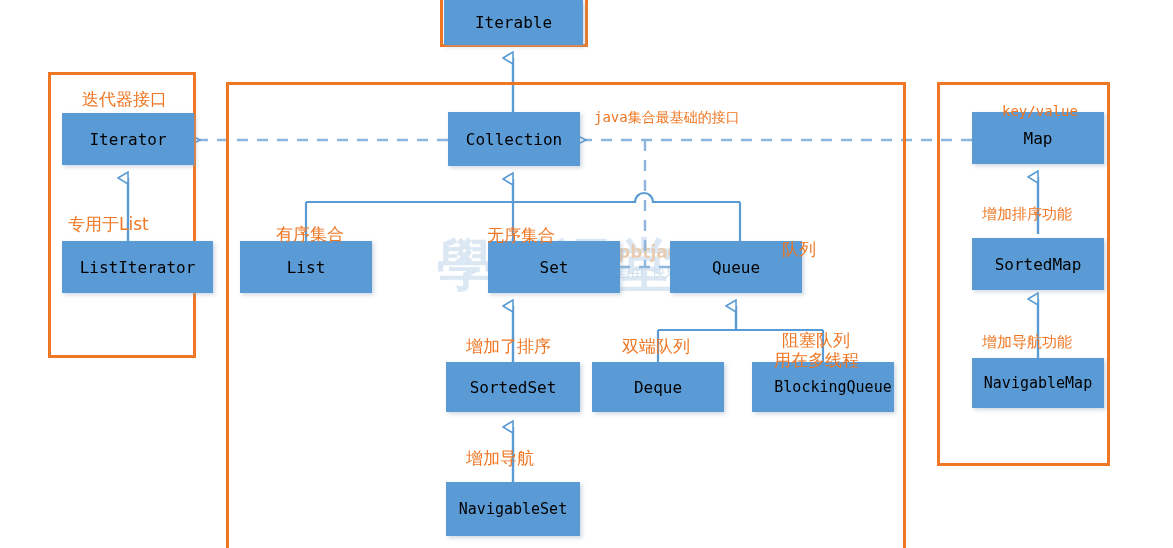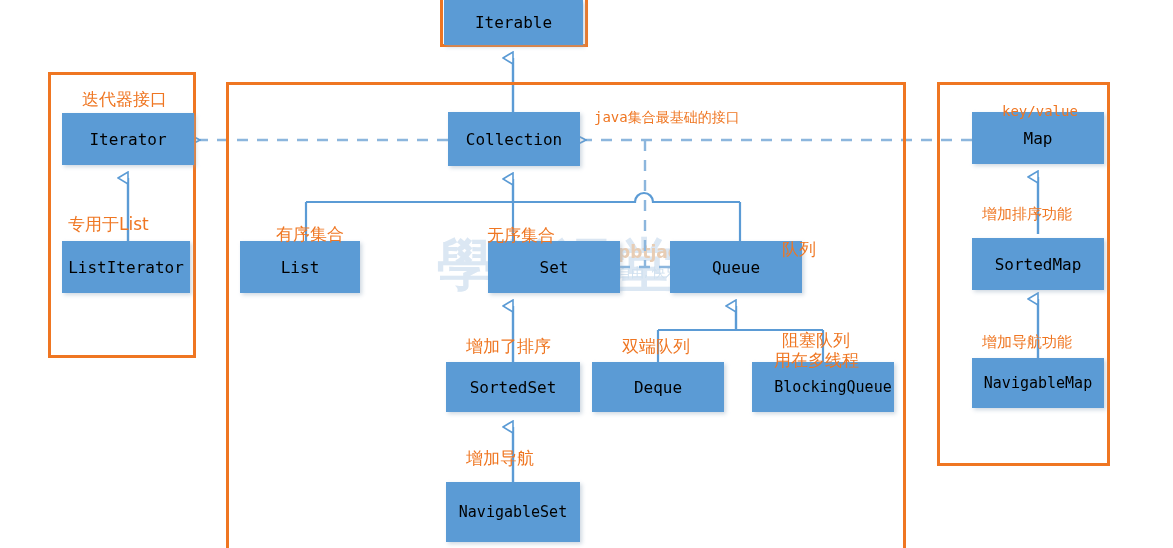--- a/index.html
+++ b/index.html
@@ -170,30 +170,30 @@
   <div class="frame" style="left:48px;  top:72px;  width:148px; height:286px;"></div>
   <div class="frame" style="left:226px; top:82px;  width:680px; height:472px;"></div>
   <div class="frame" style="left:937px; top:82px;  width:173px; height:384px;"></div>
 
   <div class="node" style="left:444px; top:0px;   width:139px; height:45px;">
       <span>Iterable</span>
     </div>
   <div class="node" style="left:62px;  top:113px; width:132px; height:52px;">
       <span>Iterator</span>
     </div>
-  <div class="node" style="left:62px;  top:241px; width:128px; height:52px;">
+  <div class="node" style="left:62px;  top:241px; width:151px; height:52px;">
       <span>ListIterator</span>
     </div>
   <div class="node" style="left:448px; top:112px; width:132px; height:54px;">
       <span>Collection</span>
     </div>
   <div class="node" style="left:972px; top:112px; width:132px; height:52px;">
       <span>Map</span>
     </div>
-  <div class="node" style="left:240px; top:241px; width:120px; height:52px;">
+  <div class="node" style="left:240px; top:241px; width:132px; height:52px;">
       <span>List</span>
     </div>
   <div class="node" style="left:448px; top:241px; width:132px; height:52px;margin-left:40px;">
       <span>Set</span>
     </div>
   <div class="node" style="left:670px; top:241px; width:132px; height:52px;">
       <span>Queue</span>
     </div>
   <div class="node" style="left:972px; top:238px; width:132px; height:52px;">
       <span>SortedMap</span>
@@ -203,21 +203,21 @@
     </div>
   <div class="node" style="left:446px; top:362px; width:134px; height:50px;">
       <span>SortedSet</span>
     </div>
   <div class="node" style="left:752px; top:362px; width:142px; height:50px; font-size:15px;padding-left:20px;">
       <span>BlockingQueue</span>
     </div>
   <div class="node" style="left:972px; top:358px; width:132px; height:50px; font-size:15px;">
       <span>NavigableMap</span>
     </div>
-  <div class="node" style="left:446px; top:482px; width:134px; height:60px; font-size:15px;">
+  <div class="node" style="left:446px; top:482px; width:134px; height:54px; font-size:15px;">
       <span>NavigableSet</span>
     </div>
 
   <div class="note" style="left:82px;   top:91px;">迭代器接口</div>
   <div class="note" style="left:68px;   top:216px;">专用于List</div>
   <div class="note mono" style="left:594px;  top:110px;">java集合最基础的接口</div>
   <div class="note mono" style="left:1002px; top:104px;">key/value</div>
   <div class="note" style="left:276px;  top:226px;">有序集合</div>
   <div class="note" style="left:487px;  top:227px;">无序集合</div>
   <div class="note" style="left:782px;  top:241px;">队列</div>

